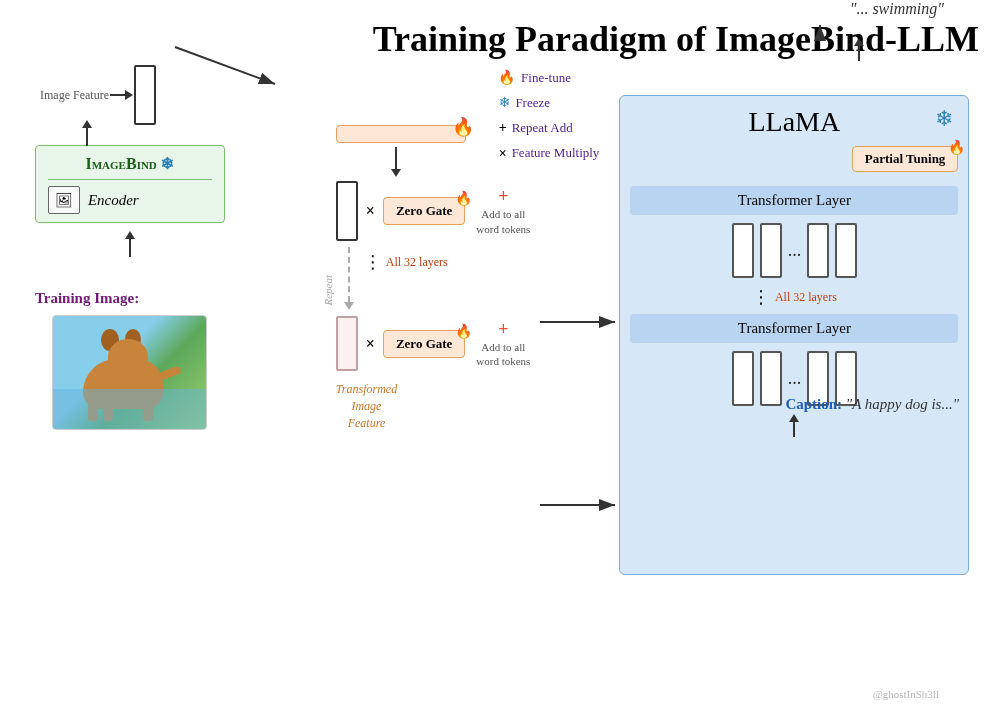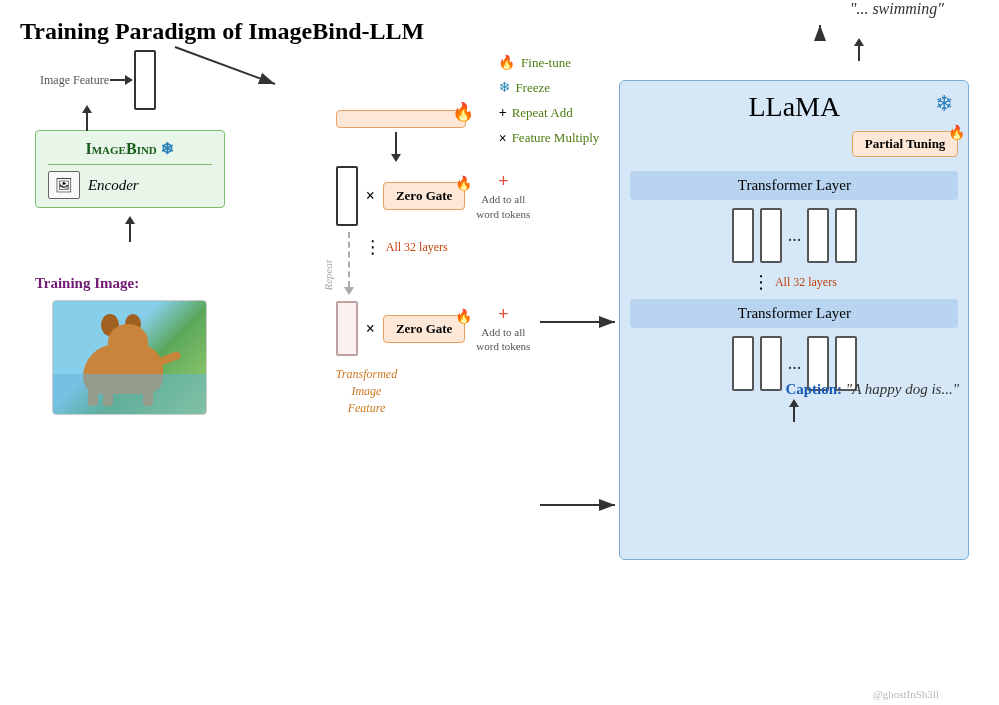--- a/index.html
+++ b/index.html
@@ -14,22 +14,22 @@
 
     .diagram-container {
       width: 999px;
       height: 705px;
       position: relative;
       padding: 10px 20px;
     }
 
     
     .title {
-      text-align: left;
-      font-size: 24px;
+      text-align: right;
+      font-size: 36px;
       font-weight: bold;
       font-family: 'Times New Roman', serif;
       margin-bottom: 5px;
       padding-top: 8px;
     }
 
     
     .main-layout {
       display: flex;
       width: 100%;
@@ -175,21 +175,21 @@
       right: 10px;
       font-size: 13px;
       line-height: 1.8;
     }
 
     .legend-item { display: flex; align-items: center; gap: 5px; }
     .legend-fire { color: #e74c3c; font-size: 14px; }
     .legend-snowflake { color: #2980b9; font-size: 14px; }
     .legend-plus { font-size: 14px; font-weight: bold; }
     .legend-times { font-size: 14px; font-weight: bold; }
-    .legend-text { color: #4d7c0f; }
+    .legend-text { color: #4c1d95; }
 
     
     .bind-network-box {
       background: #fde8d8;
       border: 1.5px solid #e8a060;
       border-radius: 4px;
       padding: 8px 18px;
       text-align: center;
       font-weight: bold;
       font-size: 16px;

